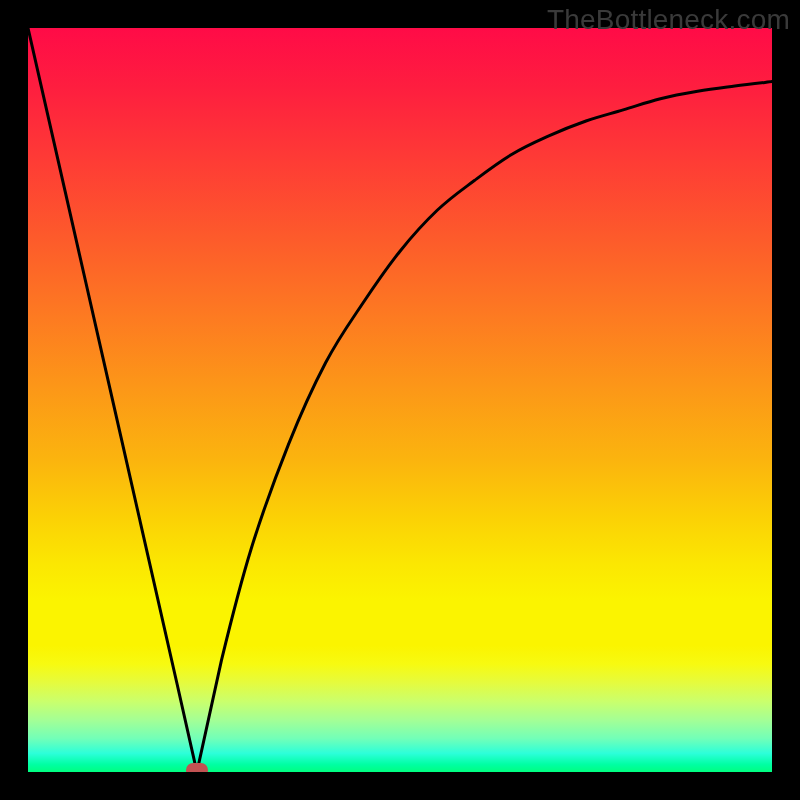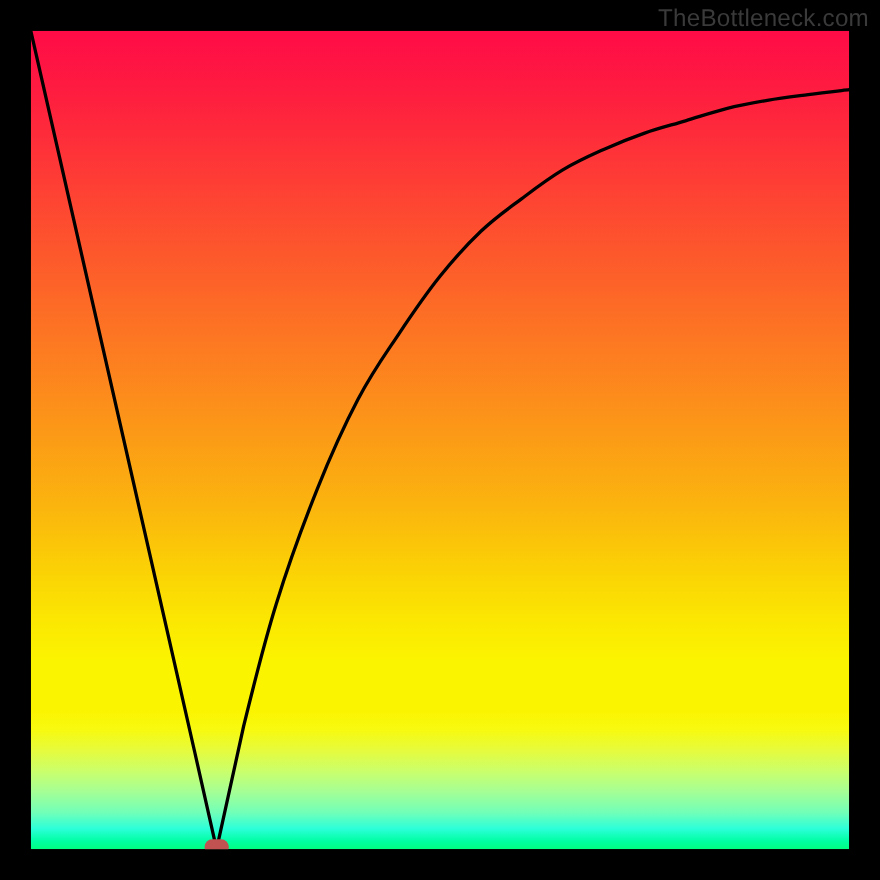--- a/index.html
+++ b/index.html
@@ -55,21 +55,21 @@
       #2cffd9 97.5%,
       #00ffa3 99%,
       #00ff80 100%
     );
   }
   .watermark {
     position: absolute;
     top: 4px;
     right: 10px;
     color: #3a3a3a;
-    font-size: 22px;
+    font-size: 28px;
     font-weight: 500;
     letter-spacing: 0.2px;
     user-select: none;
   }
   svg.curve {
     position: absolute;
     inset: 0;
     width: 100%;
     height: 100%;
   }

